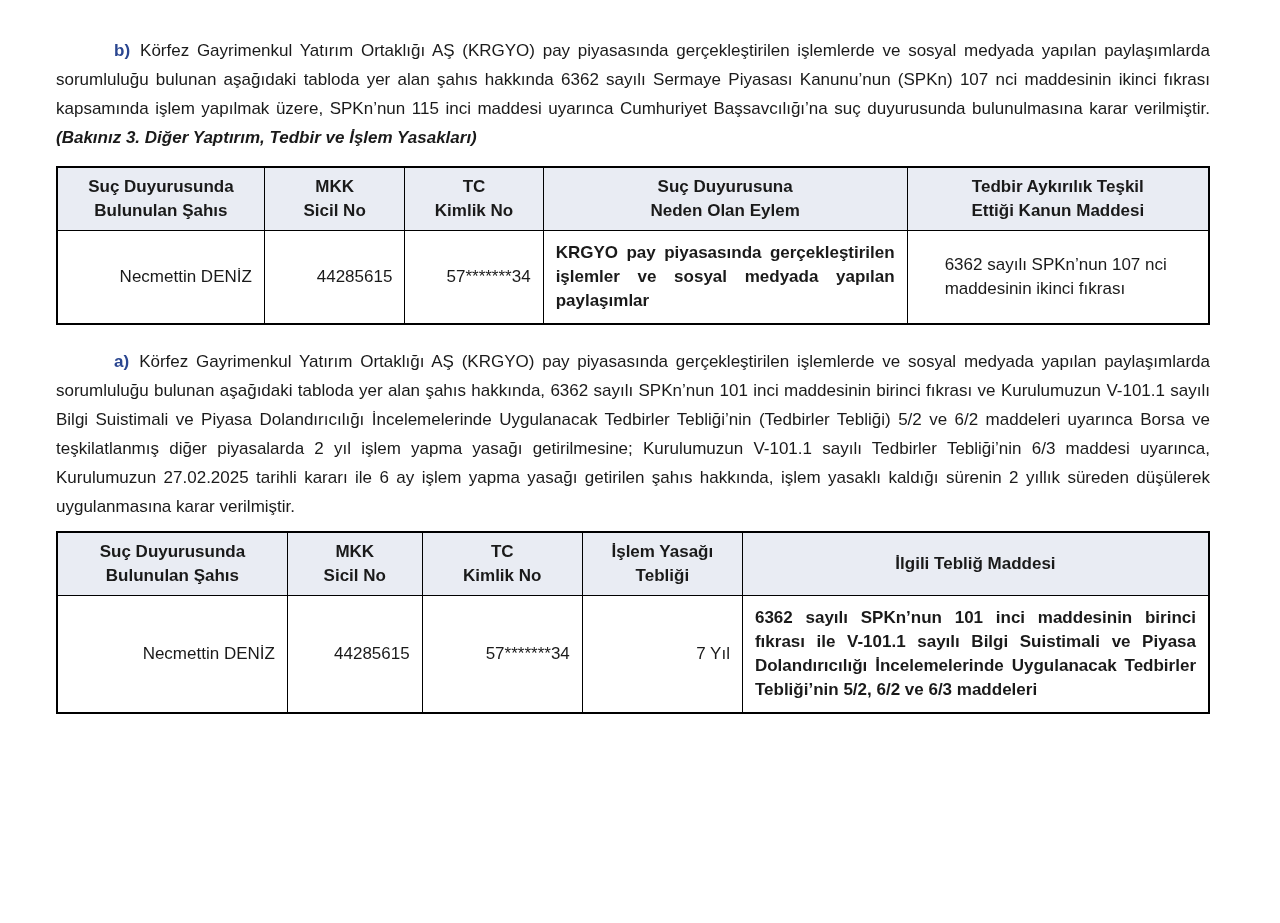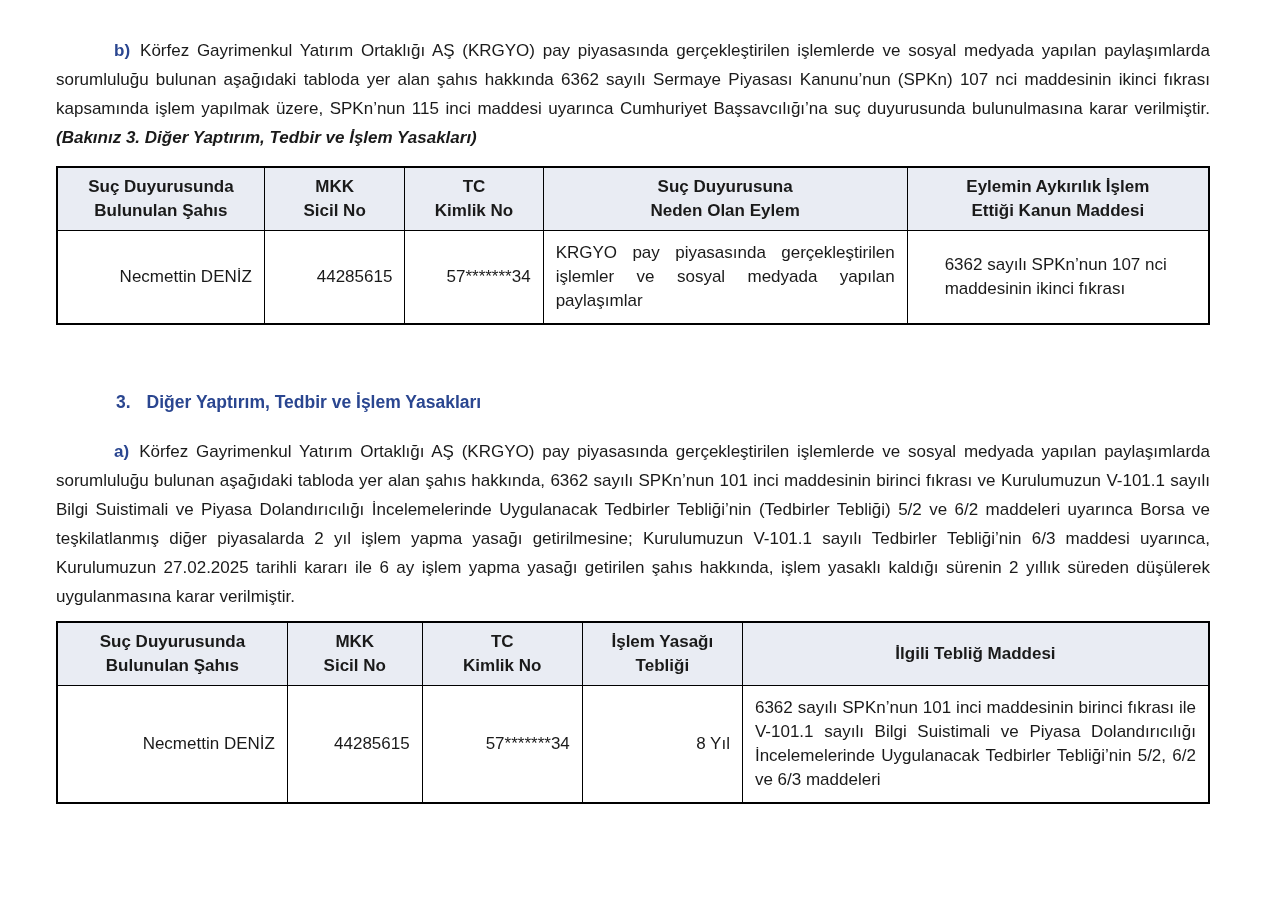--- a/index.html
+++ b/index.html
@@ -57,20 +57,21 @@
     font-weight:700;
     text-align:center;
     padding:7px 4px;
   }
   .doc-table td{
     text-align:right;
     padding:10px 12px;
   }
   .doc-table td.cell-justify{
     text-align:justify;
+    font-weight:bold;
   }
   .doc-table td.cell-left{
     text-align:left;
     padding-left:37px;
   }
   #table1{margin-top:14px;}
   #table1 td{height:92px;}
   #table2{margin-top:10px;}
   #table2 td{height:114px;}
   .section-heading{
@@ -113,37 +114,36 @@
         </th>
         <th>
           <div>TC</div>
           <div>Kimlik No</div>
         </th>
         <th>
           <div>Suç Duyurusuna</div>
           <div>Neden Olan Eylem</div>
         </th>
         <th>
-          <div>Eylemin Aykırılık İşlem</div>
+          <div>Tedbir Aykırılık Teşkil</div>
           <div>Ettiği Kanun Maddesi</div>
         </th>
       </tr>
     </thead>
     <tbody>
       <tr>
         <td>Necmettin DENİZ</td>
         <td>44285615</td>
         <td>57*******34</td>
         <td class="cell-justify">KRGYO pay piyasasında gerçekleştirilen işlemler ve sosyal medyada yapılan paylaşımlar</td>
         <td class="cell-left">6362 sayılı SPKn’nun 107 nci maddesinin ikinci fıkrası</td>
       </tr>
     </tbody>
   </table>
 
-  <h3 class="section-heading"><span class="hnum">3.</span><span>Diğer Yaptırım, Tedbir ve İşlem Yasakları</span></h3>
 
   <p class="para" id="para-a"><span class="marker">a)</span><span>Körfez Gayrimenkul Yatırım Ortaklığı AŞ (KRGYO) pay piyasasında gerçekleştirilen işlemlerde ve sosyal medyada yapılan paylaşımlarda sorumluluğu bulunan aşağıdaki tabloda yer alan şahıs hakkında, 6362 sayılı SPKn’nun 101 inci maddesinin birinci fıkrası ve Kurulumuzun V-101.1 sayılı Bilgi Suistimali ve Piyasa Dolandırıcılığı İncelemelerinde Uygulanacak Tedbirler Tebliği’nin (Tedbirler Tebliği) 5/2 ve 6/2 maddeleri uyarınca Borsa ve teşkilatlanmış diğer piyasalarda 2 yıl işlem yapma yasağı getirilmesine; Kurulumuzun V-101.1 sayılı Tedbirler Tebliği’nin 6/3 maddesi uyarınca, Kurulumuzun 27.02.2025 tarihli kararı ile 6 ay işlem yapma yasağı getirilen şahıs hakkında, işlem yasaklı kaldığı sürenin 2 yıllık süreden düşülerek uygulanmasına karar verilmiştir.</span></p>
 
   <table class="doc-table" id="table2">
     <colgroup>
       <col style="width:20%">
       <col style="width:11.7%">
       <col style="width:13.9%">
       <col style="width:13.9%">
       <col style="width:40.5%">
@@ -169,19 +169,19 @@
         <th>
           <div>İlgili Tebliğ Maddesi</div>
         </th>
       </tr>
     </thead>
     <tbody>
       <tr>
         <td>Necmettin DENİZ</td>
         <td>44285615</td>
         <td>57*******34</td>
-        <td>8 Yıl</td>
+        <td>7 Yıl</td>
         <td class="cell-justify">6362 sayılı SPKn’nun 101 inci maddesinin birinci fıkrası ile V-101.1 sayılı Bilgi Suistimali ve Piyasa Dolandırıcılığı İncelemelerinde Uygulanacak Tedbirler Tebliği’nin 5/2, 6/2 ve 6/3 maddeleri</td>
       </tr>
     </tbody>
   </table>
 
 </div>
 
 </body></html>

